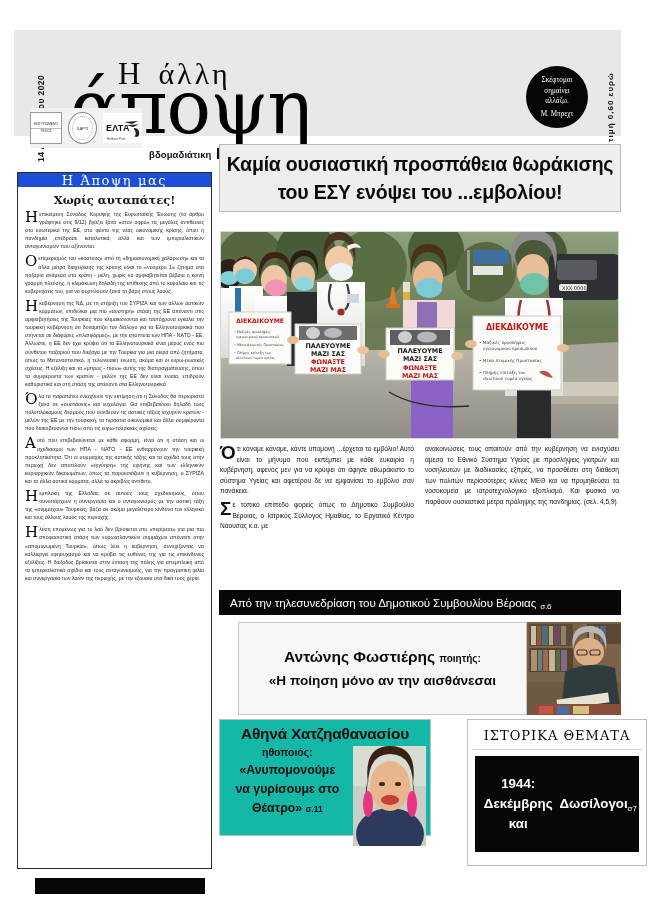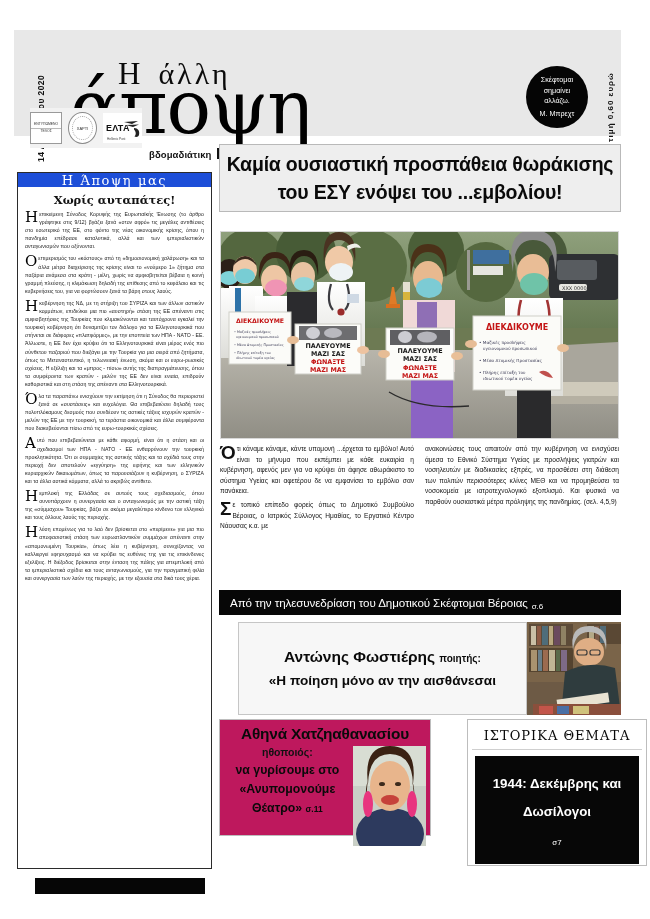--- a/index.html
+++ b/index.html
@@ -95,21 +95,21 @@
     position: absolute;
     left: 512px; top: 36px;
     width: 62px; height: 62px;
     border-radius: 50%;
     background: #050505;
     color: #fff;
     display: flex;
     flex-direction: column;
     align-items: center;
     justify-content: center;
-    font-family: Liberation Sans, sans-serif;
+    font-family: Liberation Serif, serif;
     font-size: 7.2px;
     line-height: 10.5px;
     text-align: left;
   }
   .quote-circle .author {
     margin-top: 2px;
   }
   .price-vert {
     position: absolute;
     left: 592px; top: 38px;
@@ -396,21 +396,21 @@
     overflow: hidden;
     background: #5a4a3a;
   }
 
   
   .actress {
     position: absolute;
     left: 219px; top: 719px;
     width: 212px; height: 117px;
     border: 1px solid #bdbdbd;
-    background: #be185d;
+    background: #14b8a6;
     box-sizing: border-box;
     padding: 5px 4px 12px 4px;
   }
   .actress .name {
     text-align: center;
     font-size: 15.4px;
     font-weight: bold;
     color: #0a0a0a;
     white-space: nowrap;
     letter-spacing: -0.2px;
@@ -461,29 +461,27 @@
     color: #0a0a0a;
     letter-spacing: 1px;
     padding: 4px 0 6px 0;
     border-bottom: 1px solid #cfcfcf;
     white-space: nowrap;
   }
   .history .h-box {
     margin: 6px 3px 0 3px;
     background: #070707;
     color: #fff;
-    height: 108px;
-    display: flex;
-    flex-direction: column;
+    height: 96px;
+    display: flex;
     align-items: center;
     justify-content: center;
     text-align: center;
     padding: 2px;
     box-sizing: border-box;
-    gap: 8px;
   }
   .history .h-box .t {
     font-size: 13.3px;
     font-weight: bold;
     line-height: 20px;
   }
   .history .h-box .pg {
     font-size: 8px;
     margin-top: 8px;
   }
@@ -722,21 +720,21 @@
     <div class="col">
       <p class="drop">Ό τι κάναμε κάναμε, κάντε υπομονή ...έρχεται το εμβόλιο! Αυτό είναι το μήνυμα που εκπέμπει με κάθε ευκαιρία η κυβέρνηση, αφενός μεν για να κρύψει ότι άφησε αθωράκιστο το σύστημα Υγείας και αφετέρου δε να εμφανίσει το εμβόλιο σαν πανάκεια.</p>
       <p class="drop">Σ ε τοπικό επίπεδο φορείς όπως το Δημοτικό Συμβούλιο Βέροιας, ο Ιατρικός Σύλλογος Ημαθίας, το Εργατικό Κέντρο Νάουσας κ.α. με</p>
     </div>
     <div class="col">
       <p class="cont">ανακοινώσεις τους απαιτούν από την κυβέρνηση να ενισχύσει άμεσα το  Εθνικό Σύστημα Υγείας με προσλήψεις γιατρών και νοσηλευτών με διαδικασίες εξπρές, να προσθέσει στη διάθεση των πολιτών περισσότερες κλίνες ΜΕΘ και να προμηθεύσει τα νοσοκομεία με ιατροτεχνολογικό εξοπλισμό. Και φυσικά να παρθούν ουσιαστικά μέτρα πρόληψης της πανδημίας. (σελ. 4,5,9)</p>
     </div>
   </div>
 
   <div class="banner">
-    <span>Από την τηλεσυνεδρίαση του Δημοτικού Σκέφτομαι Βέροιας</span>
+    <span>Από την τηλεσυνεδρίαση του Δημοτικού Συμβουλίου Βέροιας</span>
     <span class="pg">σ.6</span>
   </div>
 
   <div class="poet">
     <div class="poet-text">
       <div class="l1">
         <span>Αντώνης Φωστιέρης</span>
         <span class="role">ποιητής:</span>
       </div>
       <div class="l2">«Η ποίηση μόνο αν την αισθάνεσαι</div>
@@ -777,22 +775,22 @@
         <rect x="46" y="84" width="16" height="8" fill="#d0c27c"></rect>
       </svg>
     </div>
   </div>
 
   <div class="actress">
     <div class="name">Αθηνά Χατζηαθανασίου</div>
     <div class="lower">
       <div class="quote-col">
         <div class="role">ηθοποιός:</div>
+        <div class="q">«Ανυπομονούμε</div>
         <div class="q">να γυρίσουμε στο</div>
-        <div class="q">«Ανυπομονούμε</div>
         <div class="q">
           <span>Θέατρο»</span>
           <span class="pg">σ.11</span>
         </div>
       </div>
       <div class="ph">
         <svg width="74" height="100" viewBox="0 0 74 100">
           <rect x="0" y="0" width="74" height="100" fill="#c9cfc6"></rect>
           <rect x="0" y="0" width="74" height="40" fill="#d8ddd3"></rect>
           <ellipse cx="37" cy="88" rx="34" ry="26" fill="#2d3a5e"></ellipse>

